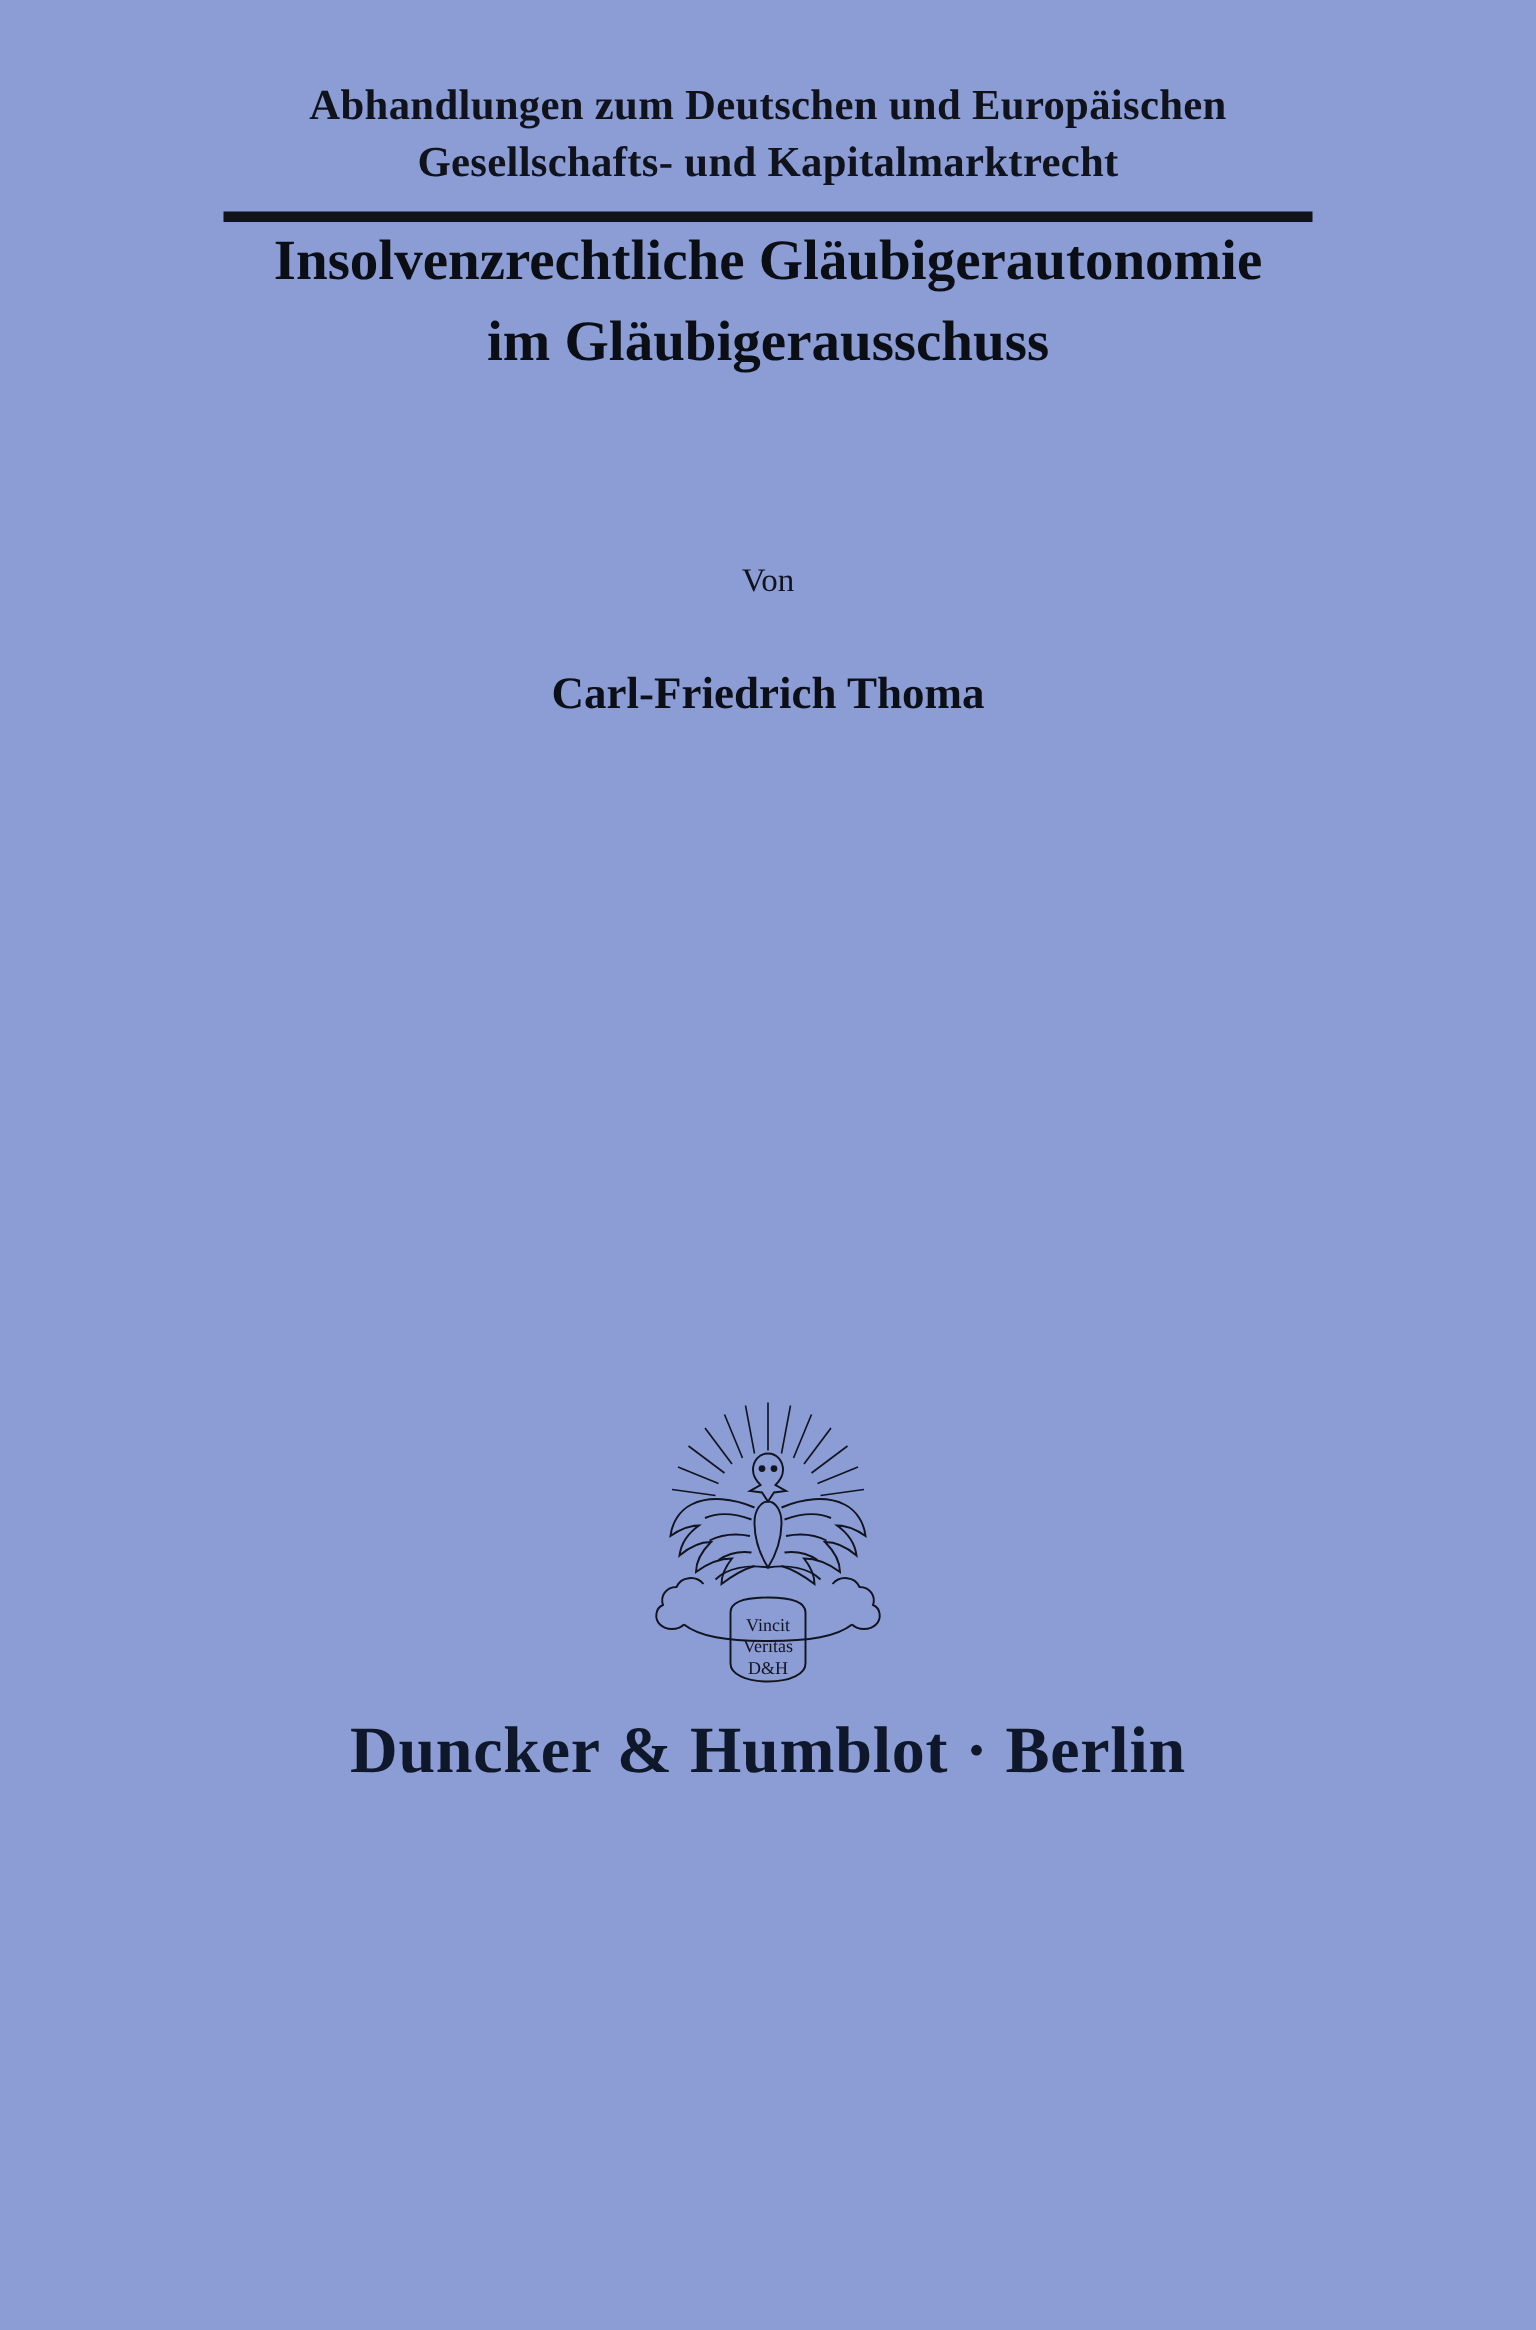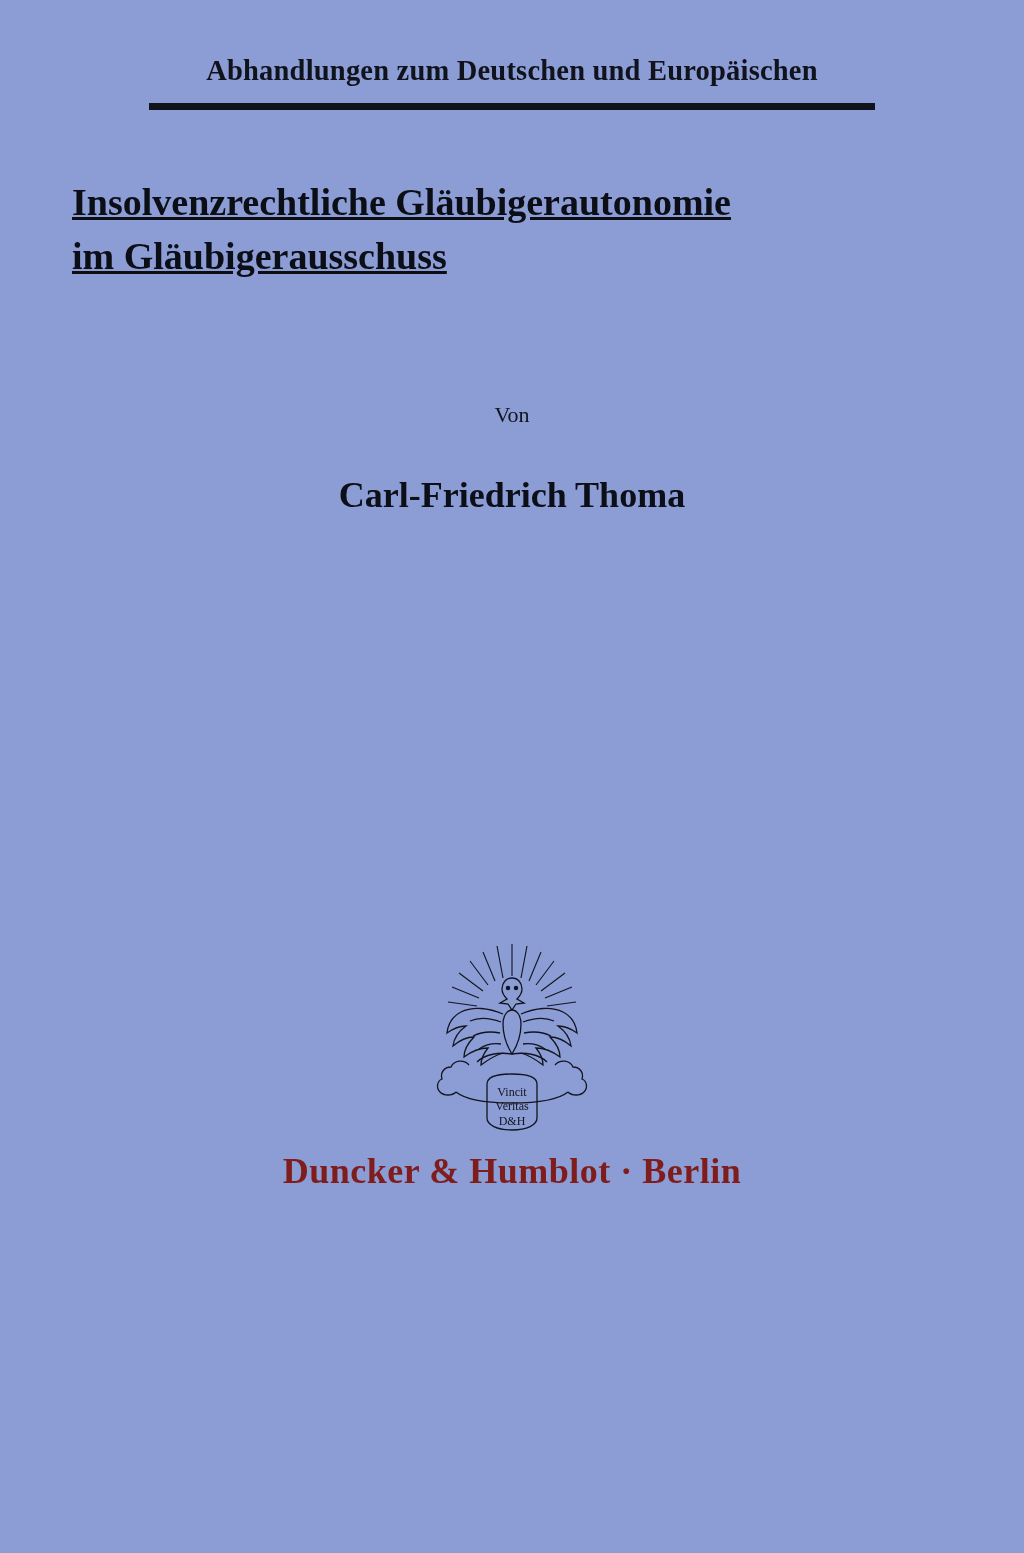--- a/index.html
+++ b/index.html
@@ -43,44 +43,42 @@
     margin: 13px auto 0 auto;
   }
   .band {
     margin-top: 18px;
     font-size: 28.5px;
     font-weight: bold;
     text-align: center;
     color: #10121c;
   }
   .title-block {
-    margin-top: 66px;
     width: 880px;
-    text-align: left;
-    text-decoration: underline;
+    text-align: center;
   }
   .title-line {
     font-size: 38px;
     font-weight: bold;
     line-height: 1.42;
     color: #0c0e16;
   }
   .byline-block {
     margin-top: 118px;
     width: 100%;
     text-align: center;
   }
   .von {
     font-size: 22px;
     color: #11131d;
     line-height: 1.2;
   }
   .author {
     margin-top: 46px;
-    font-size: 36px;
+    font-size: 30px;
     font-weight: bold;
     color: #0d0f18;
   }
   .spacer {
     flex: 1 1 auto;
   }
   .logo-wrap {
     width: 100%;
     display: flex;
     justify-content: center;
@@ -88,35 +86,36 @@
     margin-bottom: 6px;
     text-decoration: underline;
   }
   .logo {
     width: 190px;
     height: 210px;
   }
   .publisher {
     width: 100%;
     text-align: center;
-    font-size: 36px;
+    font-size: 44px;
     font-weight: bold;
     letter-spacing: 0.5px;
-    color: #7f1d1d;
+    color: #0f172a;
     margin-bottom: 96px;
   }
   svg { display: block; }
 </style>
 </head>
 <body>
 
 <div class="cover">
 
   <div class="series-block">
     <div class="series-line">Abhandlungen zum Deutschen und Europäischen</div>
+    <div class="series-line">Gesellschafts- und Kapitalmarktrecht</div>
     <div class="rule"></div>
   </div>
 
   <div class="title-block">
     <div class="title-line">Insolvenzrechtliche Gläubigerautonomie</div>
     <div class="title-line">im Gläubigerausschuss</div>
   </div>
 
   <div class="byline-block">
     <div class="von">Von</div>

